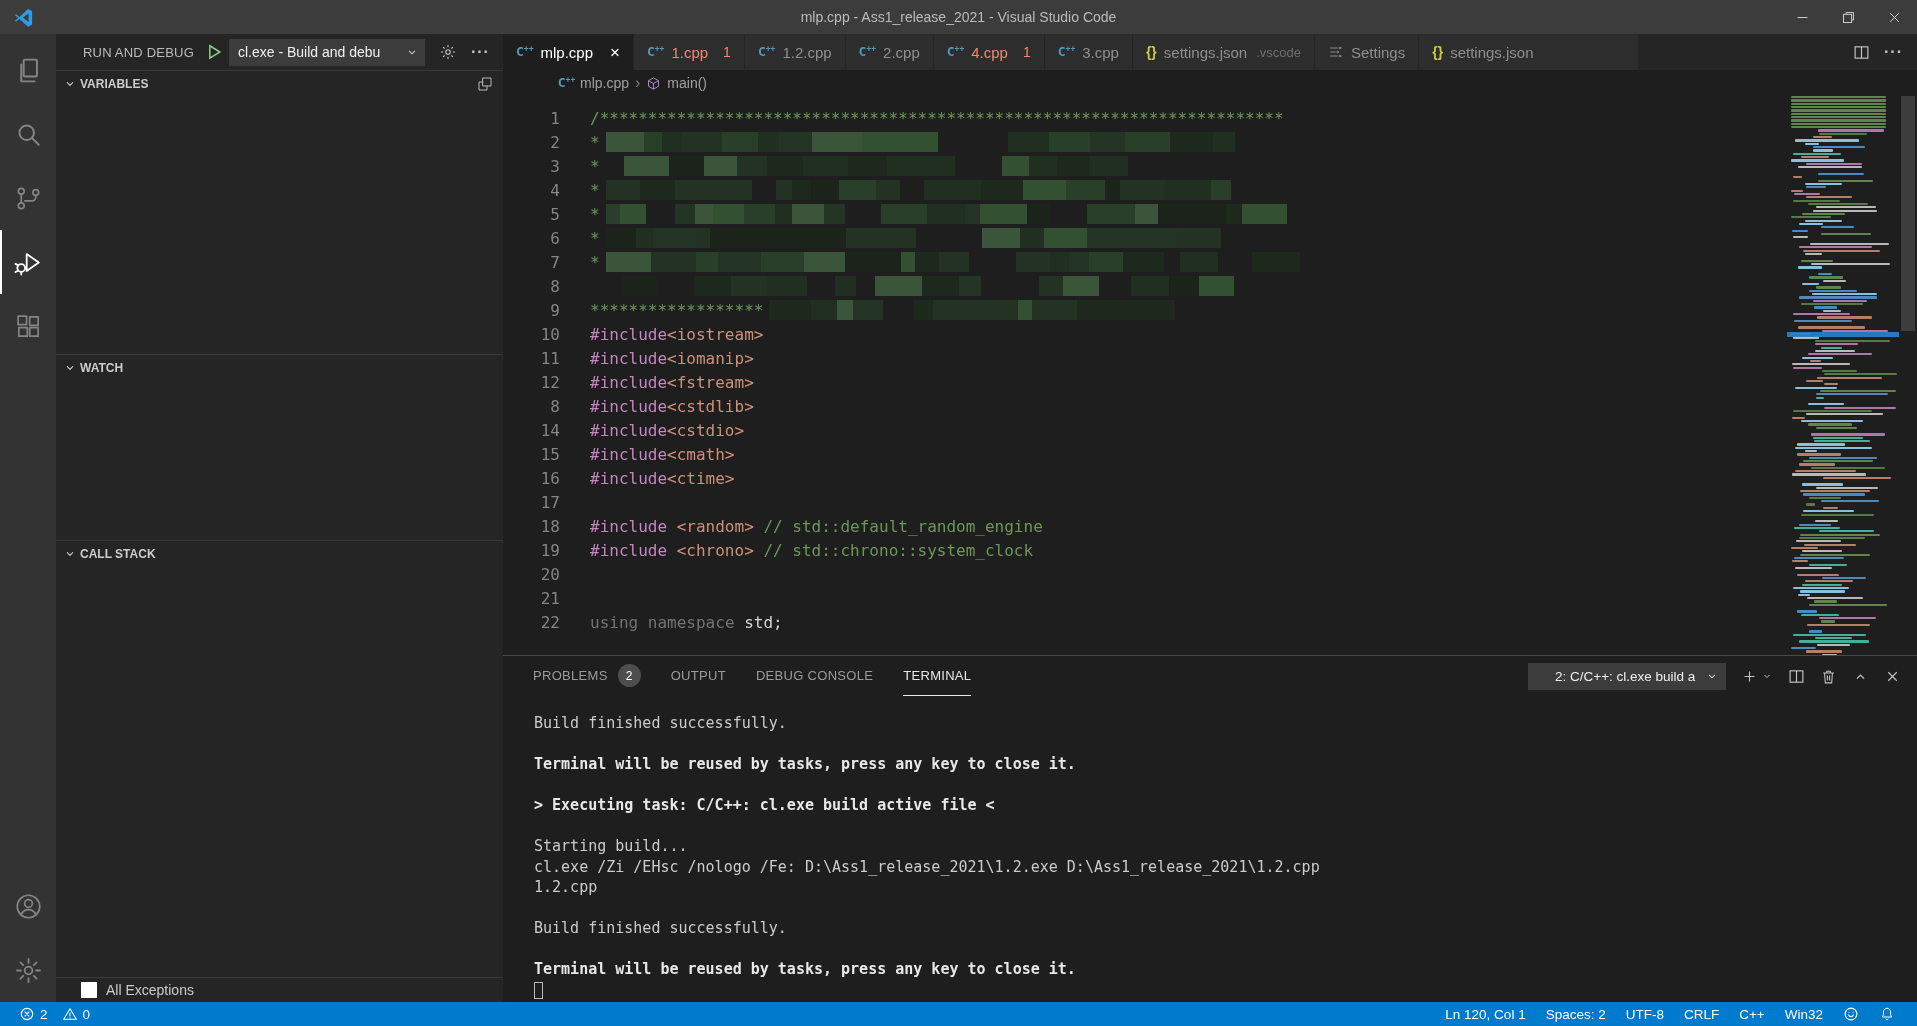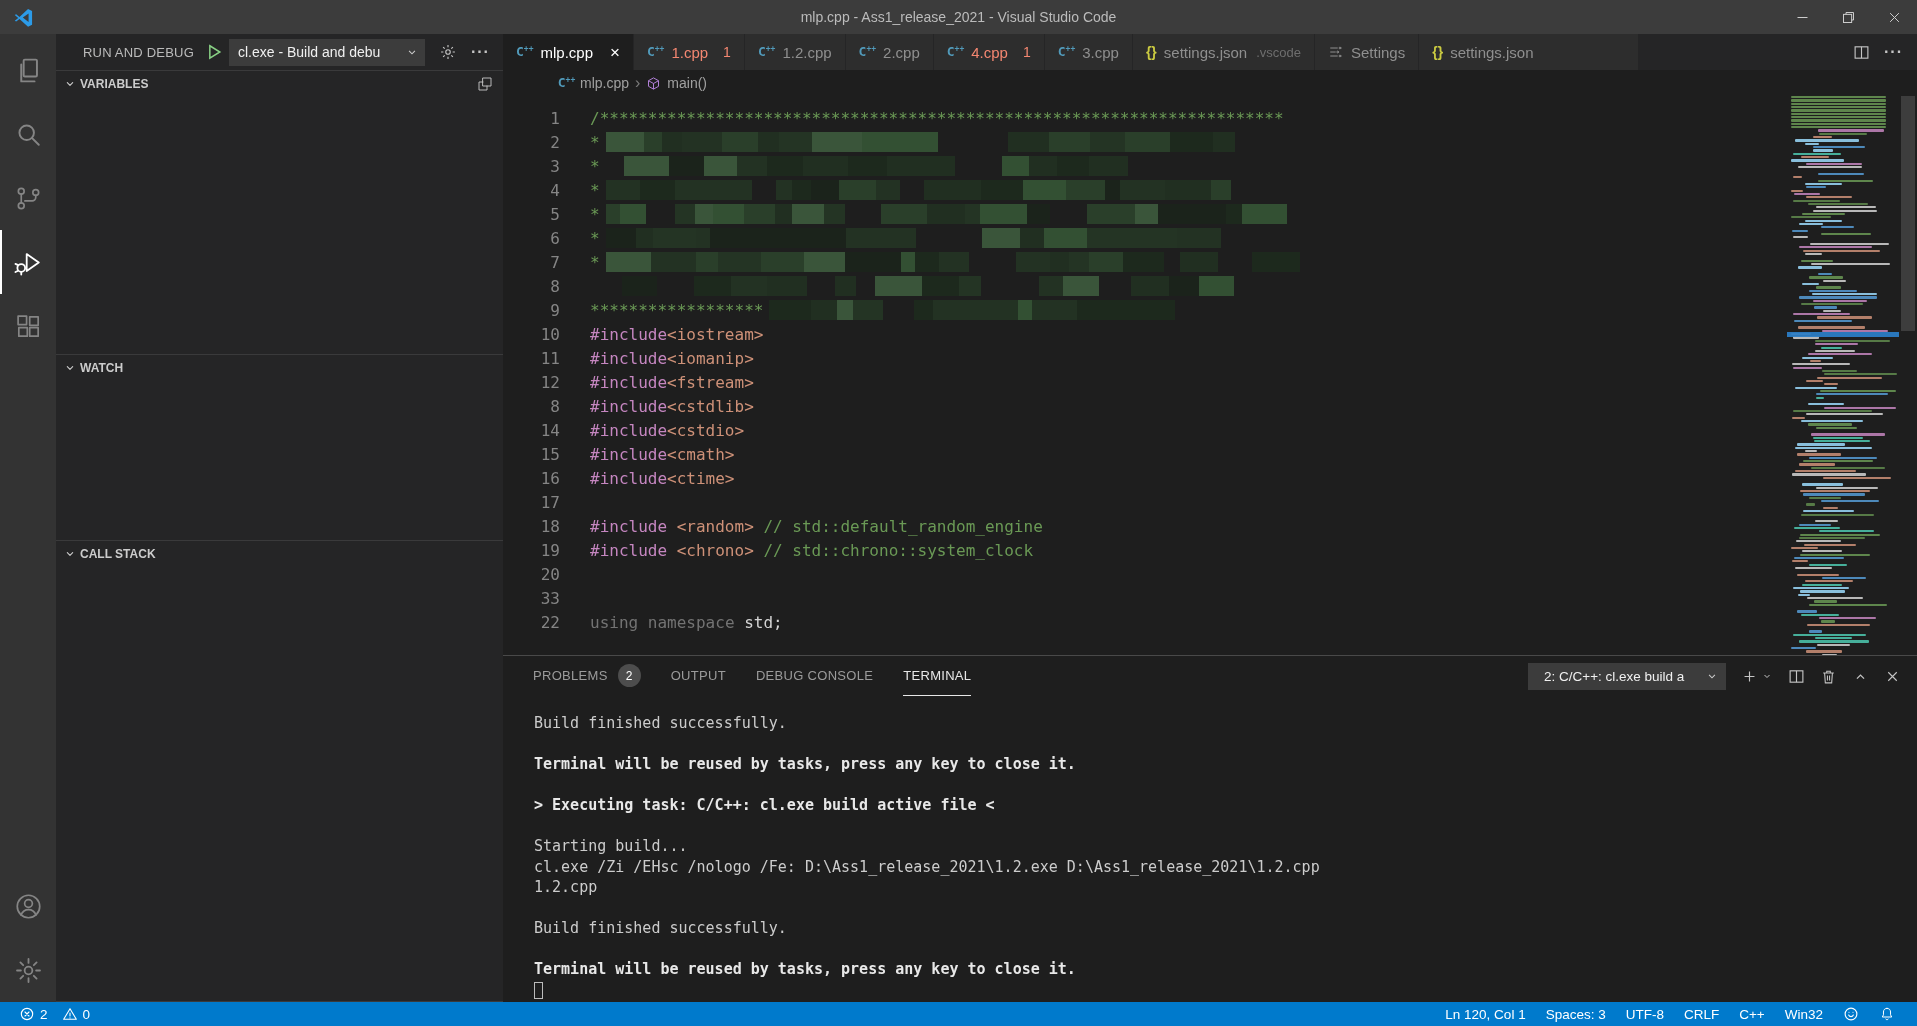--- a/index.html
+++ b/index.html
@@ -97,21 +97,21 @@
 
   
   .panel { height:347px; border-top:1px solid rgba(204,204,204,0.25); display:flex; flex-direction:column; background:#1E1E1E; flex:none; }
   .panel-header { height:40px; display:flex; align-items:center; padding-left:30px; position:relative; flex:none; }
   .panel-tab { height:40px; display:flex; align-items:center; margin-right:30px; font-size:13px;
     letter-spacing:.3px; color:#9B9B9B; border-bottom:1px solid transparent; }
   .panel-tab.active { color:#E7E7E7; border-bottom-color:#E7E7E7; }
   .panel-tab .pbadge { margin-left:10px; background:#4D4D4D; color:#FFFFFF; border-radius:50%;
     width:23px; height:23px; display:flex; align-items:center; justify-content:center; font-size:12px; }
   .panel-actions { position:absolute; right:16px; top:0; height:40px; display:flex; align-items:center; gap:15px; }
-  .terminal-select { background:#3C3C3C; height:27px; display:flex; align-items:center; padding:0 7px 0 16px;
+  .terminal-select { background:#3C3C3C; height:27px; display:flex; align-items:center; padding:0 7px 0 27px;
     font-size:13.5px; color:#F0F0F0; width:198px; }
   .terminal-select .lbl { flex:1; white-space:nowrap; overflow:hidden; }
   .terminal-select .icon { width:14px; height:14px; margin-left:4px; color:#CCCCCC; }
   .panel-actions > .icon { width:17px; height:17px; color:#C5C5C5; }
   .plus-group { display:flex; align-items:center; gap:3px; }
   .plus-group .icon { width:17px; height:17px; color:#C5C5C5; }
   .plus-group .icon.small { width:12px; height:12px; }
 
   .terminal { flex:1; padding:17px 0 0 31px; font-family:"DejaVu Sans Mono",monospace;
     font-size:15px; line-height:20.5px; color:#CCCCCC; overflow:hidden; }
@@ -285,20 +285,24 @@
           <div class="sb-header">
             <span class="icon chev">
               <svg viewBox="0 0 24 24" fill="none" stroke="currentColor" stroke-width="1.7" stroke-linecap="round" stroke-linejoin="round">
                 <path d="M8 10l4 4 4-4"></path>
               </svg>
             </span>
             <span>CALL STACK</span>
           </div>
         </div>
         <div class="sb-section sec-breakpoints">
+          <div class="checkbox-row">
+            <span class="checkbox"></span>
+            <span>All Exceptions</span>
+          </div>
         </div>
       </div>
   </div>
 
   <div class="editor-col">
     <div class="tabbar" id="tabbar">
       <div class="tab active">
           <span class="icon">
             <span class="cpp-glyph">C<span>++</span></span>
           </span>
@@ -401,21 +405,21 @@
           <div class="code-line"><span class="ln">11</span><span class="lc"><span class="tk-pp">#include</span><span class="tk-str">&lt;iomanip&gt;</span></span></div>
           <div class="code-line"><span class="ln">12</span><span class="lc"><span class="tk-pp">#include</span><span class="tk-str">&lt;fstream&gt;</span></span></div>
           <div class="code-line"><span class="ln">8</span><span class="lc"><span class="tk-pp">#include</span><span class="tk-str">&lt;cstdlib&gt;</span></span></div>
           <div class="code-line"><span class="ln">14</span><span class="lc"><span class="tk-pp">#include</span><span class="tk-str">&lt;cstdio&gt;</span></span></div>
           <div class="code-line"><span class="ln">15</span><span class="lc"><span class="tk-pp">#include</span><span class="tk-str">&lt;cmath&gt;</span></span></div>
           <div class="code-line"><span class="ln">16</span><span class="lc"><span class="tk-pp">#include</span><span class="tk-str">&lt;ctime&gt;</span></span></div>
           <div class="code-line"><span class="ln">17</span><span class="lc"></span></div>
           <div class="code-line"><span class="ln">18</span><span class="lc"><span class="tk-pp">#include </span><span class="tk-str">&lt;random&gt;</span><span class="tk-pl"> </span><span class="tk-cm">// std::default_random_engine</span></span></div>
           <div class="code-line"><span class="ln">19</span><span class="lc"><span class="tk-pp">#include </span><span class="tk-str">&lt;chrono&gt;</span><span class="tk-pl"> </span><span class="tk-cm">// std::chrono::system_clock</span></span></div>
           <div class="code-line"><span class="ln">20</span><span class="lc"></span></div>
-          <div class="code-line"><span class="ln">33</span><span class="lc"></span></div>
+          <div class="code-line"><span class="ln">21</span><span class="lc"></span></div>
           <div class="code-line"><span class="ln">22</span><span class="lc"><span class="tk-kw">using</span><span class="tk-pl"> </span><span class="tk-kw">namespace</span><span class="tk-pl"> std;</span></span></div>
         </div>
       <div class="minimap" id="minimap">
           <div class="mm-bar" style="top: 0px; left: 4px; width: 95px; background: rgb(106, 153, 85);"></div>
           <div class="mm-bar" style="top: 3.34px; left: 4px; width: 95px; background: rgb(106, 153, 85);"></div>
           <div class="mm-bar" style="top: 6.68px; left: 4px; width: 95px; background: rgb(106, 153, 85);"></div>
           <div class="mm-bar" style="top: 10.02px; left: 4px; width: 95px; background: rgb(106, 153, 85);"></div>
           <div class="mm-bar" style="top: 13.36px; left: 4px; width: 95px; background: rgb(106, 153, 85);"></div>
           <div class="mm-bar" style="top: 16.7px; left: 4px; width: 95px; background: rgb(106, 153, 85);"></div>
           <div class="mm-bar" style="top: 20.04px; left: 4px; width: 95px; background: rgb(106, 153, 85);"></div>
@@ -675,21 +679,21 @@
           </svg>
         </span>
         <span>0</span>
       </div>
     </div>
   <div class="sb-group right" id="status-right">
       <div class="status-item">
         <span>Ln 120, Col 1</span>
       </div>
       <div class="status-item">
-        <span>Spaces: 3</span>
+        <span>Spaces: 2</span>
       </div>
       <div class="status-item">
         <span>UTF-8</span>
       </div>
       <div class="status-item">
         <span>CRLF</span>
       </div>
       <div class="status-item">
         <span>C++</span>
       </div>

